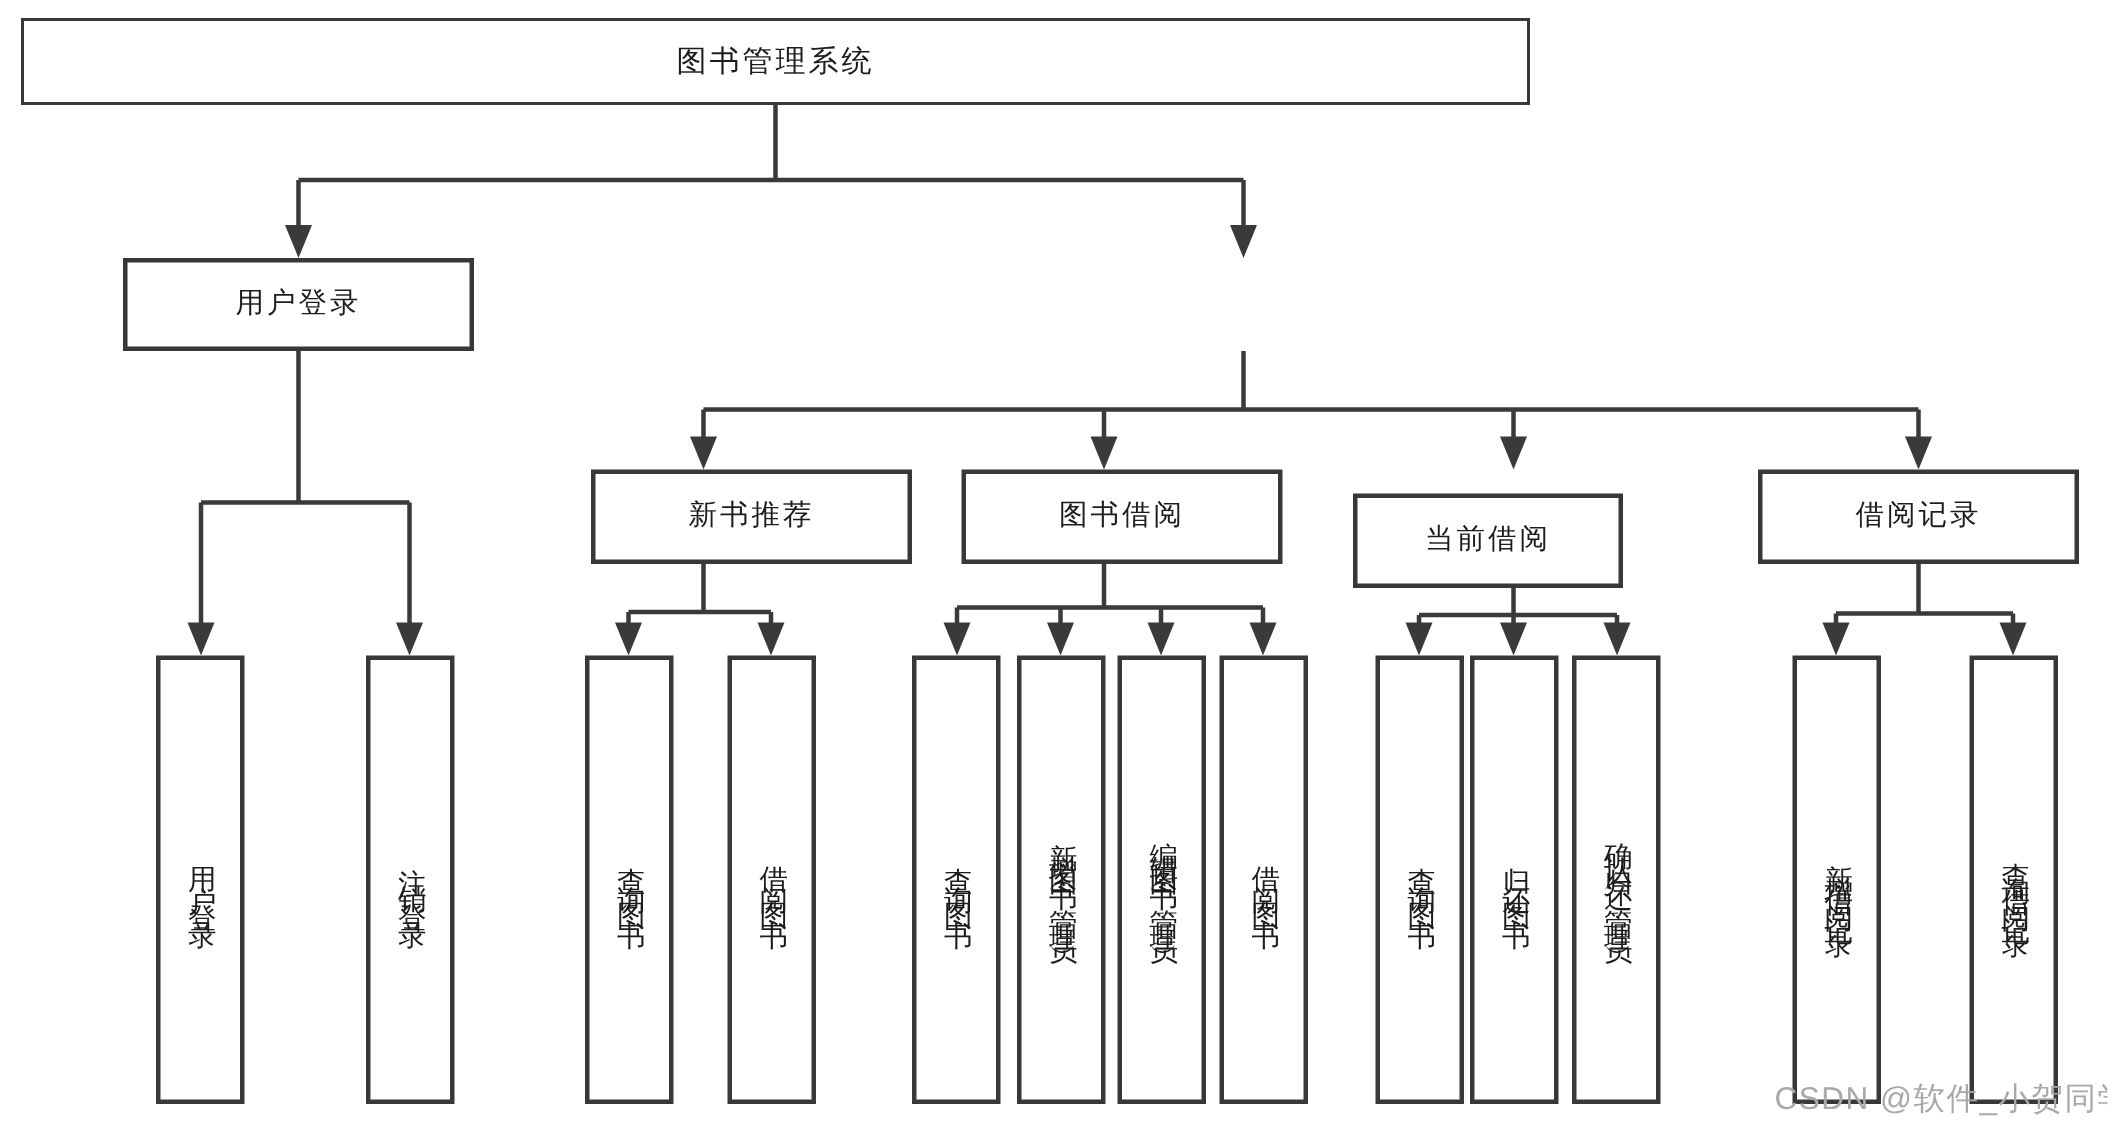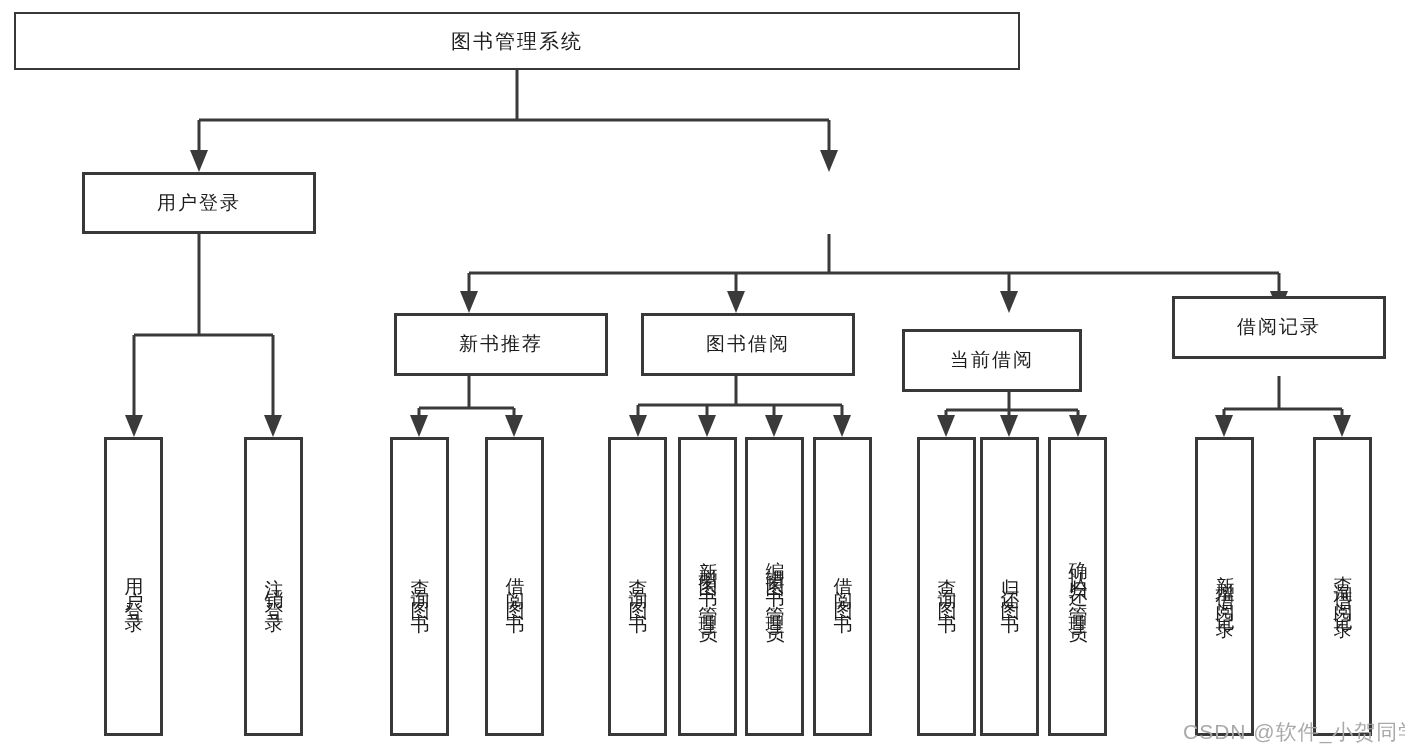--- a/index.html
+++ b/index.html
@@ -111,21 +111,21 @@
     <polygon points="1342,437 1333,415 1351,415"></polygon>
   </svg>
 
   <div class="hbox root-box" style="left:14px; top:12px; width:1006px; height:58px;">图书管理系统</div>
 
   <div class="hbox" style="left:82px; top:172px; width:234px; height:62px;">用户登录</div>
 
   <div class="hbox" style="left:362px; top:313px; width:214px; height:63px;margin-left:32px;">新书推荐</div>
   <div class="hbox" style="left:629px; top:313px; width:214px; height:63px;margin-left:12px;">图书借阅</div>
   <div class="hbox" style="left:902px; top:329px; width:180px; height:63px;">当前借阅</div>
-  <div class="hbox" style="left:1172px; top:296px; width:214px; height:63px;">借阅记录</div>
+  <div class="hbox" style="left:1172px; top:313px; width:214px; height:63px;">借阅记录</div>
 
   <div class="vbox" style="left:104px; top:437px;">用户登录</div>
   <div class="vbox" style="left:244px; top:437px;">注销登录</div>
 
   <div class="vbox" style="left:390px; top:437px;">查询图书</div>
   <div class="vbox" style="left:485px; top:437px;">借阅图书</div>
 
   <div class="vbox" style="left:608px; top:437px;">查询图书</div>
   <div class="vbox dense" style="left:678px; top:437px;">新增图书（管理员）</div>
   <div class="vbox dense" style="left:745px; top:437px;">编辑图书（管理员）</div>

